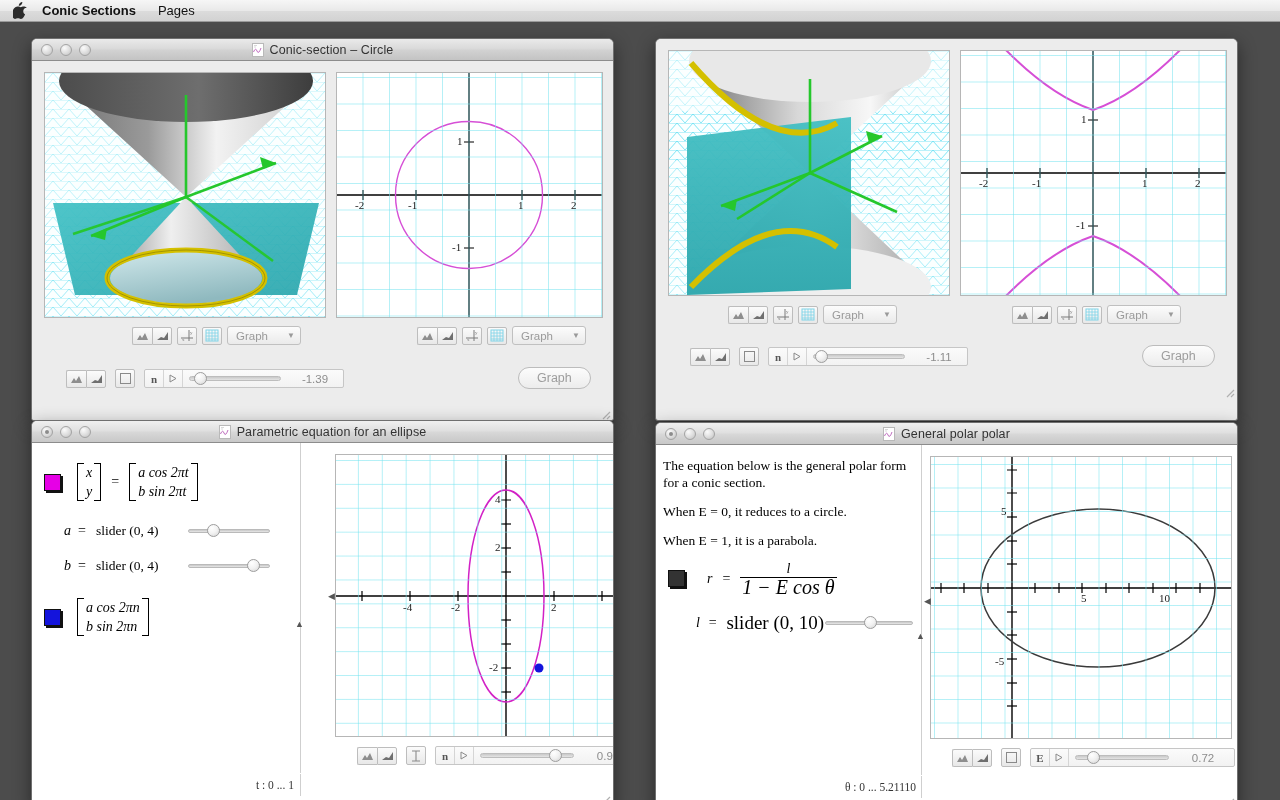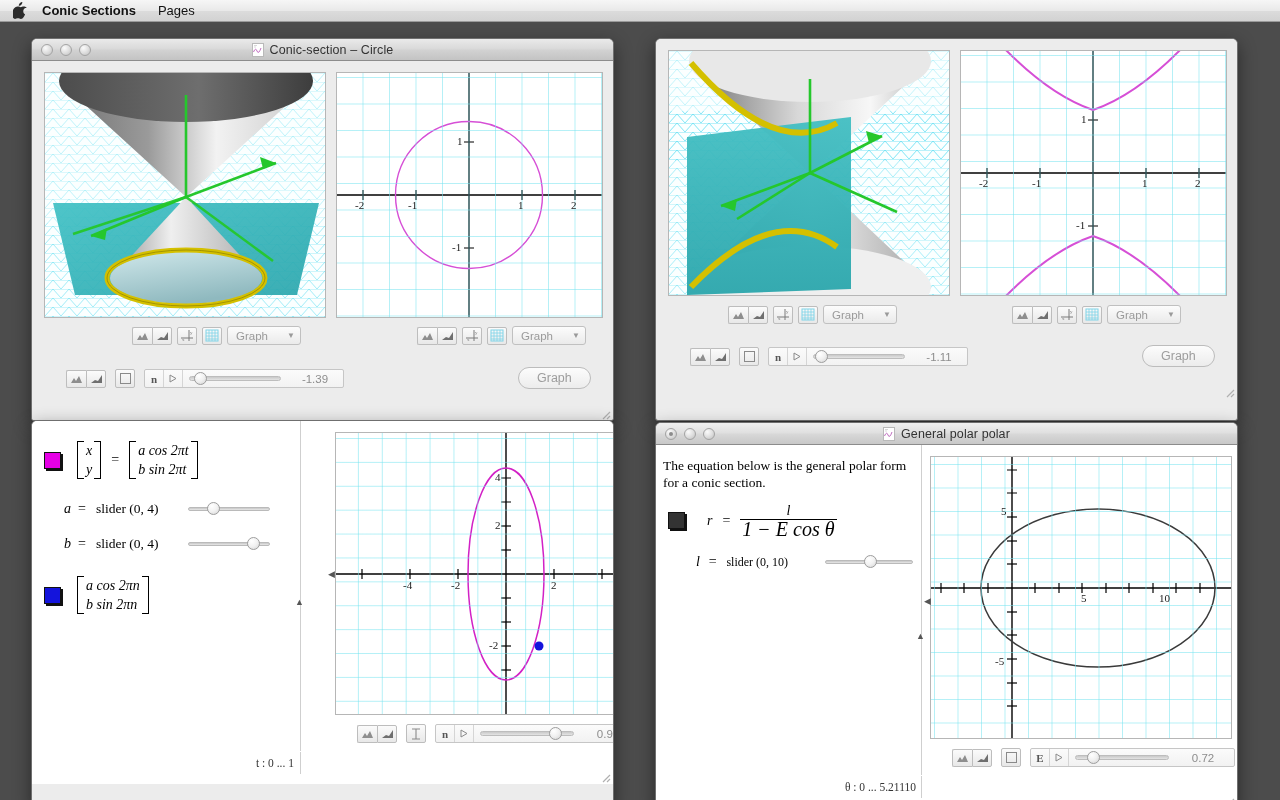--- a/index.html
+++ b/index.html
@@ -588,20 +588,41 @@
 
     <div class="resizer" style="right:2px; bottom:2px;">
       <svg width="13" height="13" viewBox="0 0 13 13">
             <path d="M12 5 L5 12 M12 9 L9 12" stroke="#b0b0b0" stroke-width="1.2"></path>
           </svg>
     </div>
   </div>
 </div>
 
 <div class="window" style="left:31px; top:398px; width:583px; height:386px;">
+  <div class="titlebar active">
+    <div class="lights">
+      <div class="light filled">
+            <span class="dot"></span>
+          </div>
+      <div class="light">
+            <span class="dot"></span>
+          </div>
+      <div class="light">
+            <span class="dot"></span>
+          </div>
+    </div>
+    <div class="title-center">
+      <svg class="doc-icon" viewBox="0 0 12 14">
+        <rect x="0.5" y="0.5" width="11" height="13" fill="#fff" stroke="#b9b9b9"></rect>
+        <path d="M1.5 9 Q3.5 4 5 8 T9 5" stroke="#c06ec0" fill="none" stroke-width="1"></path>
+        <path d="M2 2.5h3M2 4h2" stroke="#cfcfcf" stroke-width=".8"></path>
+      </svg>
+      <span class="title-text">Parametric equation for an ellipse</span>
+    </div>
+  </div>
   <div class="winbody" style="height:363px; background:#fff;">
 
     <div class="divider-v" style="left:268px; top:0; height:330px;"></div>
 
     <div style="position:absolute; left:12px; top:20px; width:252px;">
       <div style="display:flex; align-items:center; gap:16px;">
         <div class="swatch" style="background:#e600e6;"></div>
         <div class="mathserif" style="display:flex; align-items:center; gap:10px;">
           <span class="bracket">
             <span class="brow" style="display:block;">x</span>
@@ -748,38 +769,40 @@
       </svg>
       <span class="title-text">General polar polar</span>
     </div>
   </div>
   <div class="winbody" style="height:363px; background:#fff;">
 
     <div class="divider-v" style="left:265px; top:0; height:330px;"></div>
 
     <div style="position:absolute; left:7px; top:12px; width:250px;">
       <p class="polar-text" style="margin:0 0 12px 0;">The equation below is the general polar form for a conic section.</p>
+      <p class="polar-text" style="margin:0 0 12px 0;">When E = 0, it reduces to a circle.</p>
+      <p class="polar-text" style="margin:0 0 12px 0;">When E = 1, it is a parabola.</p>
 
       <div style="display:flex; align-items:center; gap:22px; margin-top:6px;">
         <div class="swatch" style="background:#333333; margin-left:5px;"></div>
         <div class="mathserif" style="display:flex; align-items:center; gap:10px;">
           <span style="font-style:italic; font-size:14px;">r</span>
           <span style="font-size:14px;">=</span>
           <span style="display:inline-block; text-align:center;">
             <span style="display:block; font-style:italic; font-size:14px; line-height:16px;">l</span>
             <span style="display:block; height:1px; background:#000;"></span>
             <span style="display:block; font-style:italic; font-size:20px; line-height:18px; padding:0 2px;">1 − E cos θ</span>
           </span>
         </div>
       </div>
 
       <div style="display:flex; align-items:center; margin-top:16px; padding-left:33px;">
         <span class="mathserif" style="font-style:italic; font-size:14px; width:13px;">l</span>
         <span class="mathserif" style="font-size:14px; width:18px;">=</span>
-        <span class="mathserif" style="font-size:12px; width:100px;">slider (0, 10)</span>
+        <span class="mathserif" style="font-size:19px; width:100px;">slider (0, 10)</span>
         <span style="position:relative; width:90px;">
           <span class="slim-track" style="display:block;">
             <span class="slim-knob" style="left:38px;"></span>
           </span>
         </span>
       </div>
     </div>
 
     <span class="scrollarrow" style="left:260px; top:186px;">▲</span>
 

